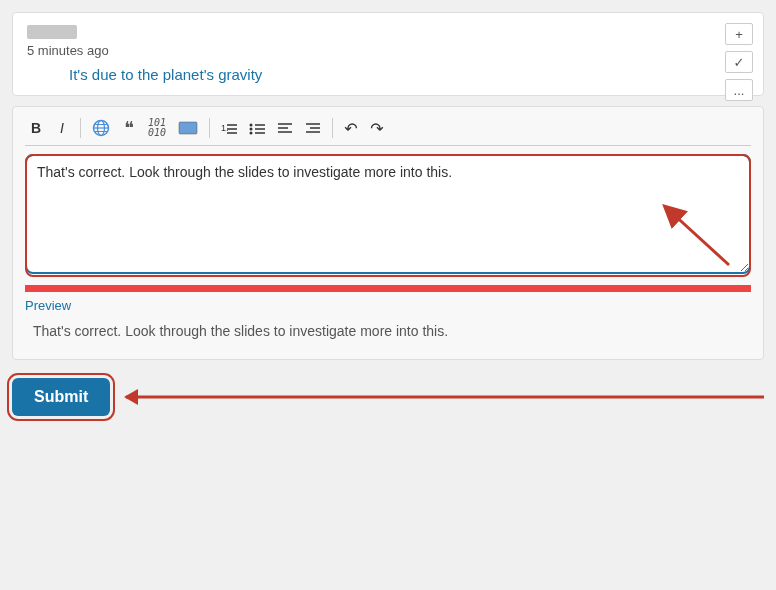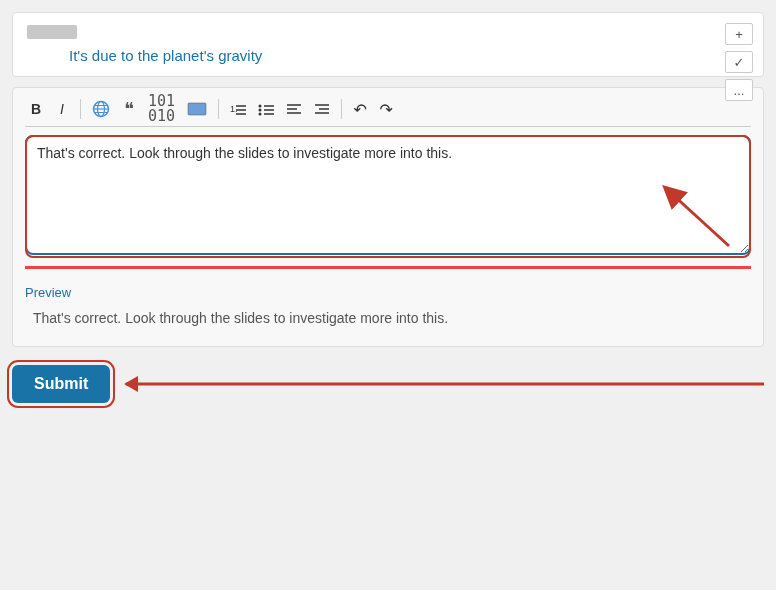--- a/index.html
+++ b/index.html
@@ -136,22 +136,22 @@
       padding: 8px 10px;
       font-size: 14px;
       font-family: Arial, sans-serif;
       resize: vertical;
       outline: none;
       background: #fff;
       color: #333;
     }
 
     .preview-section {
-      border-top: 3px solid #ef4444;
-      padding-top: 16px;
+      border-top: 7px solid #ef4444;
+      padding-top: 6px;
     }
 
     .preview-label {
       color: #1a73a7;
       font-size: 13px;
       margin-bottom: 4px;
     }
 
     .preview-text {
       color: #555;
@@ -230,20 +230,21 @@
       pointer-events: none;
     }
   </style>
 </head>
 <body>
 
 <div class="outer-container">
 
   <div class="comment-card">
     <div class="comment-avatar"></div>
+    <div class="comment-time">5 minutes ago</div>
     <div class="comment-text">It's due to the planet's gravity</div>
 
     <div class="comment-actions">
       <button class="action-btn">+</button>
       <button class="action-btn">✓</button>
       <button class="action-btn">...</button>
     </div>
   </div>
 
   <div class="editor-card">
@@ -255,21 +256,21 @@
       <button class="toolbar-btn">
         <svg width="18" height="18" viewBox="0 0 18 18">
           <circle cx="9" cy="9" r="7.5" fill="none" stroke="#4a90d9" stroke-width="1.5"></circle>
           <ellipse cx="9" cy="9" rx="3.5" ry="7.5" fill="none" stroke="#4a90d9" stroke-width="1.2"></ellipse>
           <line x1="1.5" y1="9" x2="16.5" y2="9" stroke="#4a90d9" stroke-width="1.2"></line>
           <line x1="2.5" y1="5.5" x2="15.5" y2="5.5" stroke="#4a90d9" stroke-width="1"></line>
           <line x1="2.5" y1="12.5" x2="15.5" y2="12.5" stroke="#4a90d9" stroke-width="1"></line>
         </svg>
       </button>
       <button class="toolbar-btn" style="font-size:18px; color:#555;">❝</button>
-      <button class="toolbar-btn" style="font-size:15px; line-height:1; color:#555; font-family:monospace;">101<br>010</button>
+      <button class="toolbar-btn" style="font-size:10px; line-height:1; color:#555; font-family:monospace;font-style:italic;">101<br>010</button>
       <button class="toolbar-btn">
         <svg width="20" height="14" viewBox="0 0 20 14">
           <rect x="1" y="1" width="18" height="12" rx="1" fill="#6a9fd8" stroke="#555" stroke-width="0.5"></rect>
         </svg>
       </button>
       <div class="toolbar-divider"></div>
       <button class="toolbar-btn">
         <svg width="16" height="14" viewBox="0 0 16 14">
           <text x="0" y="10" font-size="9" font-family="Arial" fill="#333">1.</text>
           <line x1="6" y1="4" x2="16" y2="4" stroke="#333" stroke-width="1.5"></line>

